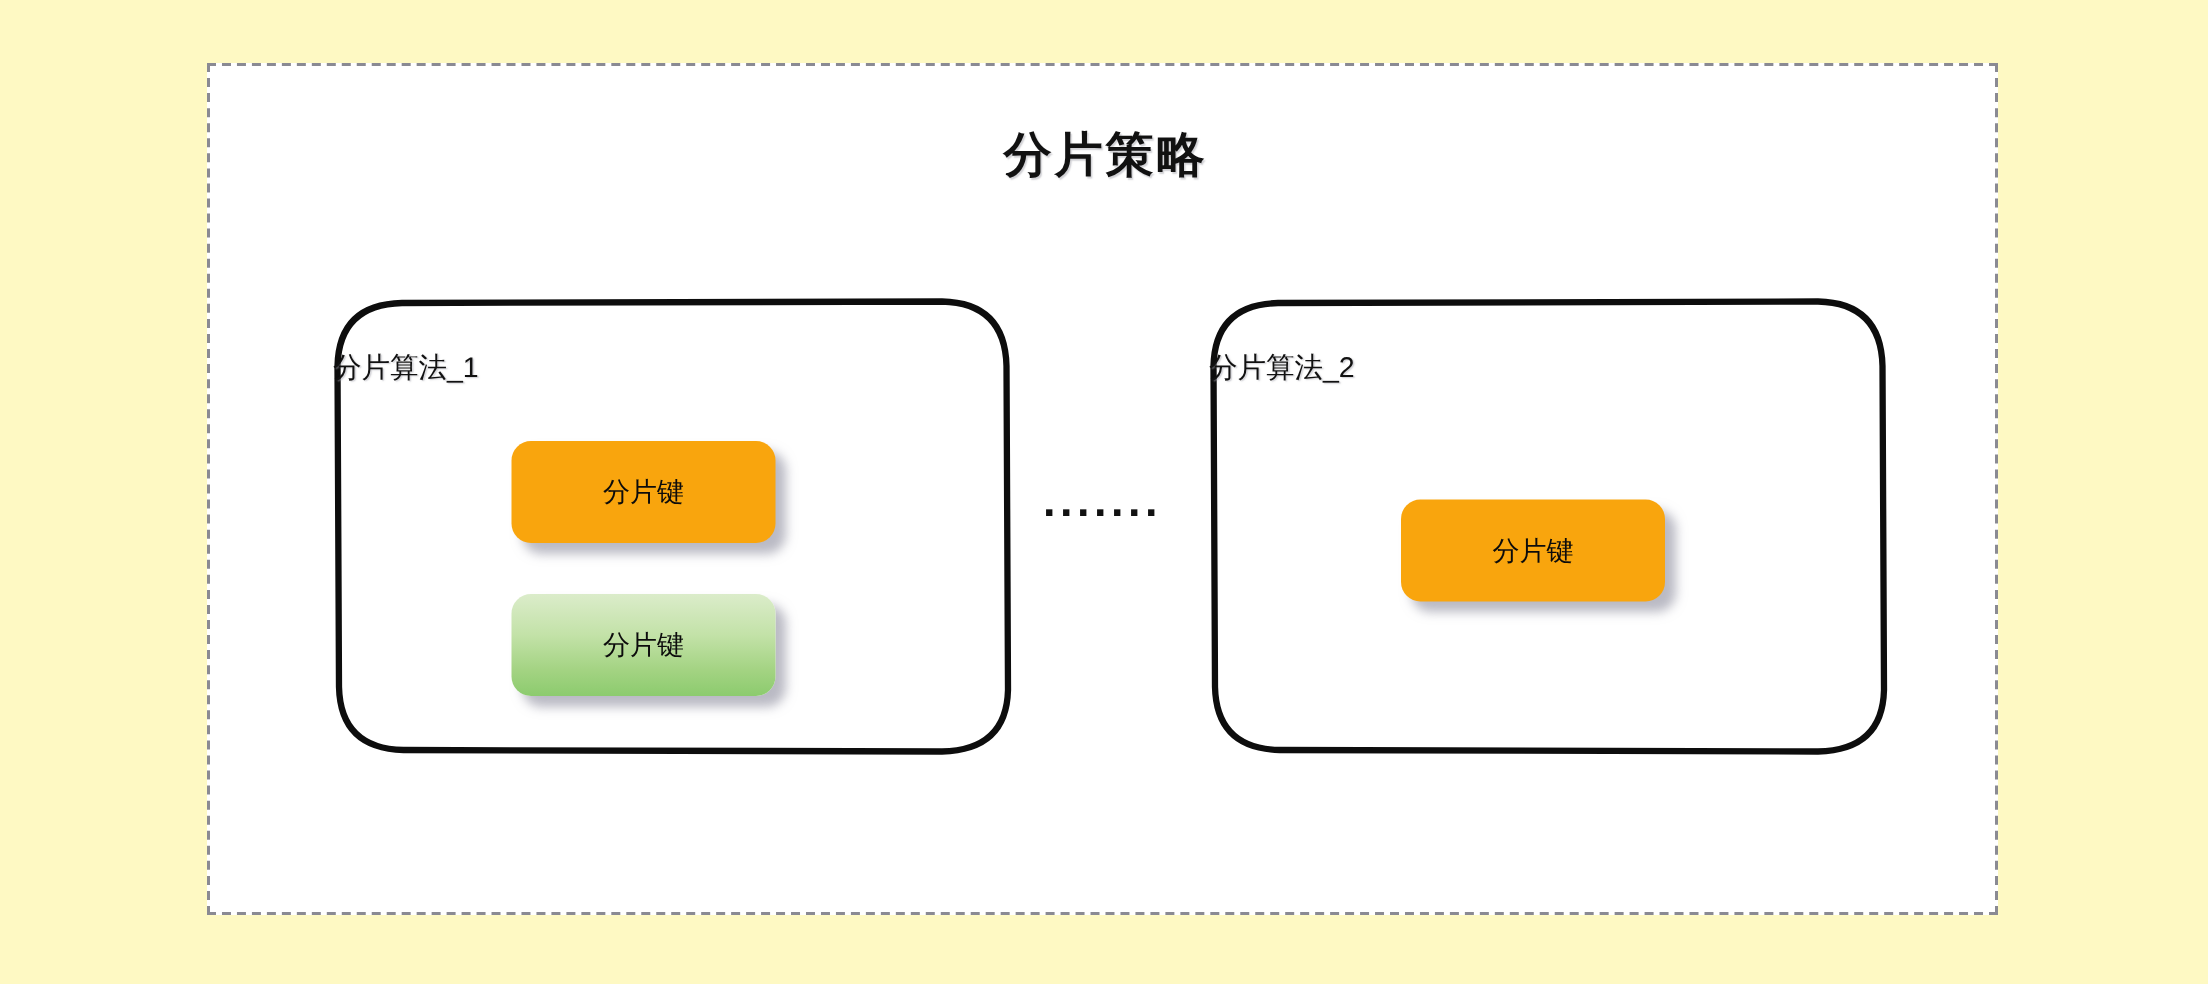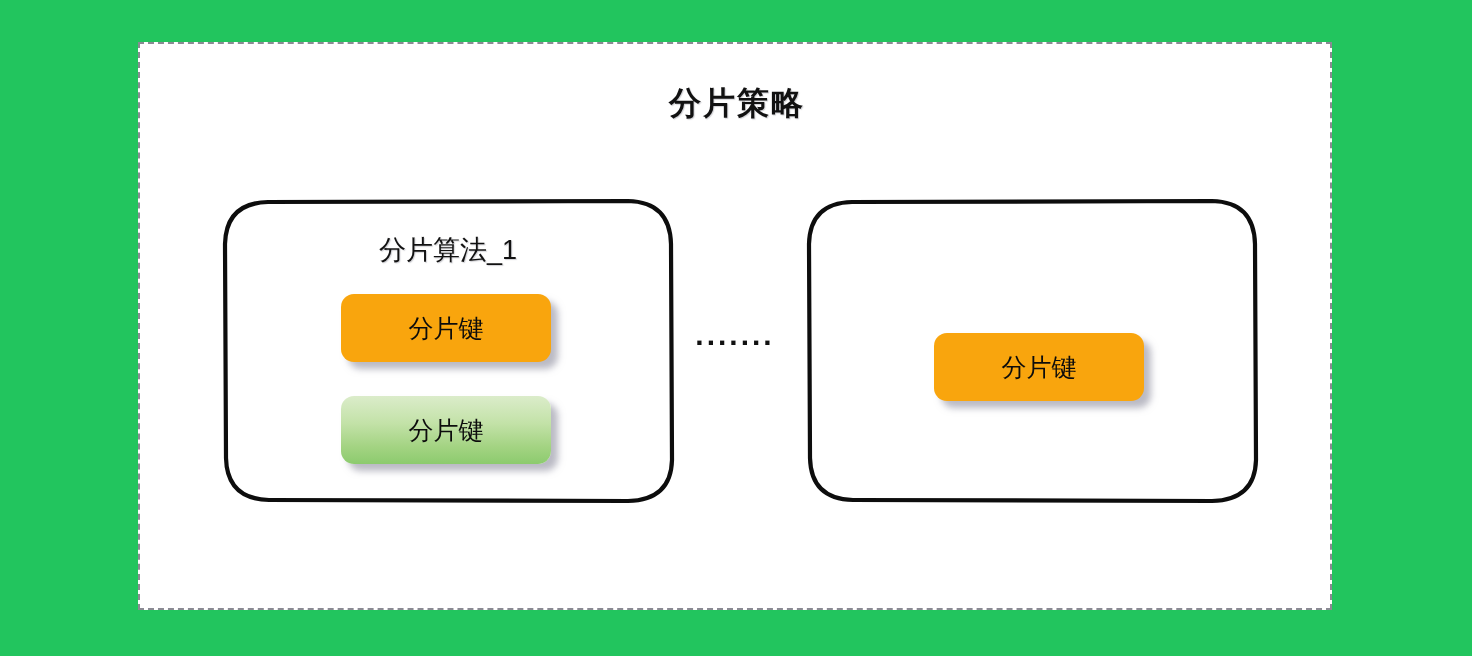--- a/index.html
+++ b/index.html
@@ -7,21 +7,21 @@
     padding: 0;
     background: #ffffff;
   }
   body {
     font-family: "Liberation Sans", "DejaVu Sans", sans-serif;
   }
   #canvas {
     position: relative;
     width: 1472px;
     height: 656px;
-    background: #22c55e;
+    background: #fef9c3;
     overflow: hidden;
   }
 
   
   .strategy-box {
     position: absolute;
     left: 138px;
     top: 42px;
     width: 1194px;
     height: 568px;
@@ -75,36 +75,35 @@
     top: 198px;
     width: 452px;
     height: 306px;
   }
 
   .algo-title {
     position: absolute;
     top: 34px;
     left: 0;
     width: 100%;
-    text-align: center;
-    font-size: 27px;
+    font-size: 19px;
     color: #111111;
     text-shadow: 1px 1px 1px rgba(160,160,170,0.5);
   }
 
   
   .chip {
     position: absolute;
-    width: 210px;
+    width: 176px;
     height: 68px;
     border-radius: 13px;
     display: flex;
     align-items: center;
     justify-content: center;
-    font-size: 25px;
+    font-size: 18px;
     color: #0c0c0c;
     box-sizing: border-box;
     box-shadow: 7px 7px 7px rgba(130,130,148,0.55);
   }
   .chip.orange {
     background: #f9a50d;
   }
   .chip.green {
     background: linear-gradient(180deg, #dbecca 0%, #c3e2a8 40%, #a3d382 75%, #8ccb6e 100%);
   }
@@ -176,20 +175,21 @@
     </div>
   </div>
 
   <div class="ellipsis">.......</div>
 
   <div class="algo-panel" id="algo-panel-2">
     <svg class="sketch" viewBox="0 0 452 306" preserveAspectRatio="none">
       <path d="M 46 4 L 406 3 Q 448 4 449 46 L 450 262 Q 449 302 406 303 L 47 302 Q 5 301 4 260 L 3 46 Q 4 5 46 4 Z" fill="#ffffff" stroke="#0d0d0d" stroke-width="4.2" stroke-linejoin="round" stroke-linecap="round"></path>
     </svg>
     <div class="panel-inner">
+      <div class="algo-title">分片算法_2</div>
 
       <div class="chip orange" id="chip-2-a">
         <span>分片键</span>
       </div>
     </div>
   </div>
 
 
 </div>
 

